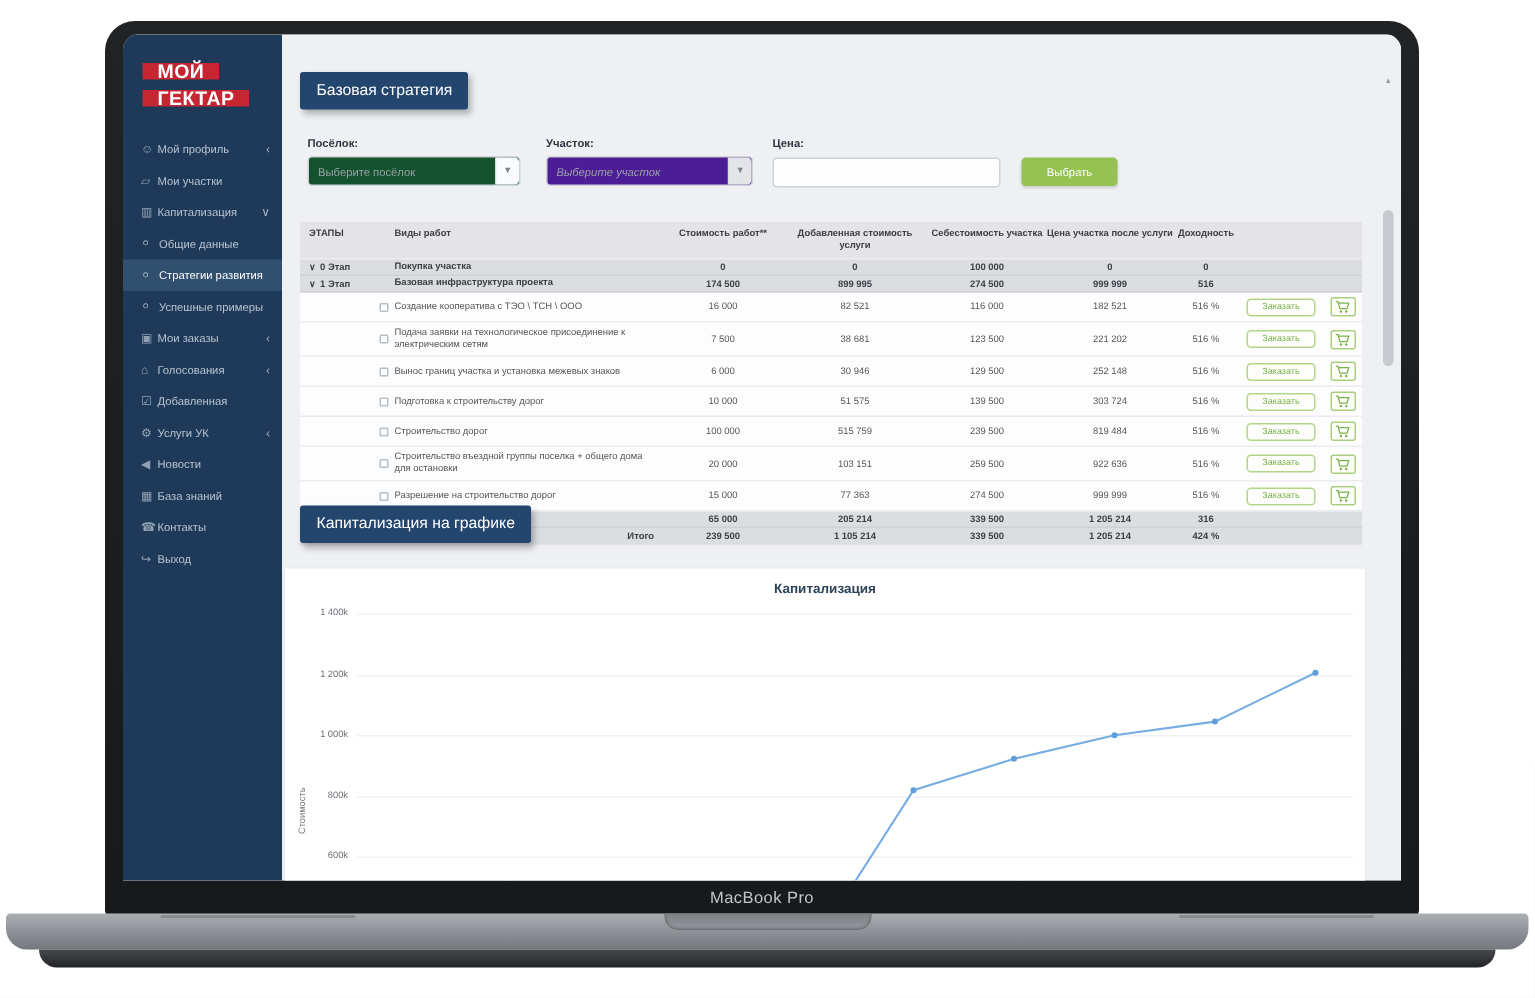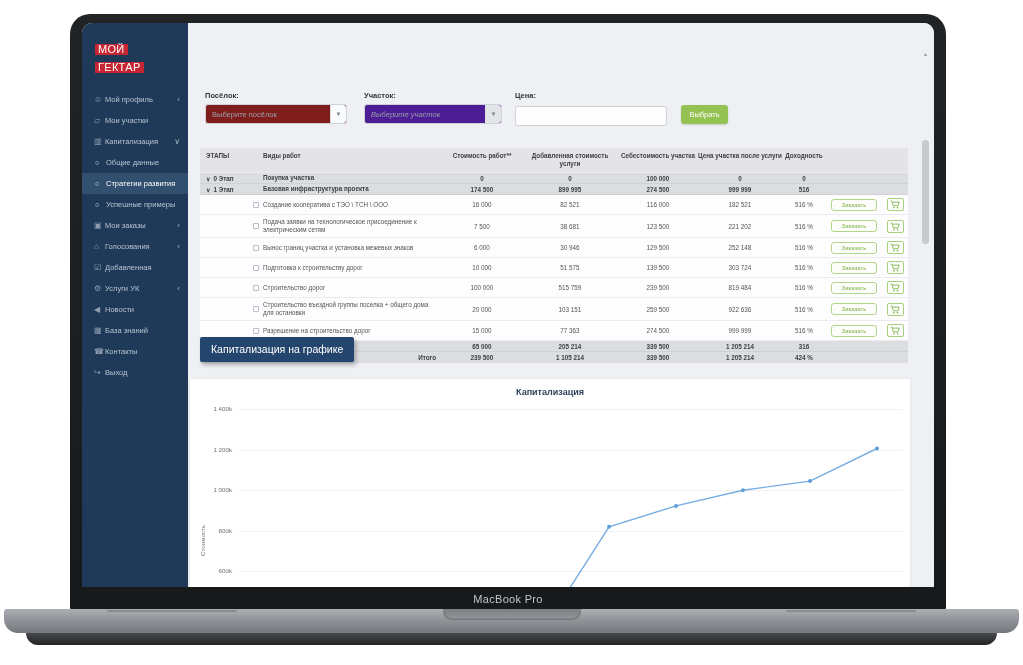--- a/index.html
+++ b/index.html
@@ -18,50 +18,50 @@
   .notch { position:absolute; left:50%; top:0; transform:translateX(-50%); width:138px; height:11px;
            background:linear-gradient(#7d8185,#94989c); border-radius:0 0 9px 9px;
            box-shadow:inset 0 -1px 2px rgba(0,0,0,.3); }
   .hinge { position:absolute; top:1px; height:2px; background:rgba(0,0,0,.18); border-radius:2px; }
   .base-shadow { position:absolute; left:26px; top:633px; width:971px; height:12px;
                  background:linear-gradient(#47494c,#212325); border-radius:0 0 16px 16px; }
 
   
   .sidebar { position:absolute; left:0; top:0; width:106px; height:100%; background:var(--sidebar-bg); }
   .logo { margin:16px 0 14px 13px; }
-  .logo .chip { display:inline-block; background:var(--logo-red); color:#fff; font-weight:normal;
-                font-size:11px; line-height:11px; padding:0 3px; letter-spacing:.3px; }
+  .logo .chip { display:inline-block; background:var(--logo-red); color:#fff; font-weight:bold;
+                font-size:13px; line-height:11px; padding:0 10px; letter-spacing:.3px; }
   .menu-item { display:flex; align-items:center; height:21px; padding:0 8px 0 12px;
                color:#b6c3d1; font-size:7.5px; cursor:default; }
   .menu-item .ic { width:11px; font-size:8px; opacity:.75; flex:none; }
   .menu-item .chev { margin-left:auto; font-size:8px; opacity:.85; }
   .menu-item.sub { padding-left:13px; }
   .menu-item.sub .ic { font-size:7px; color:#e6edf3; opacity:1; }
   .menu-item.active { background:#31506f; color:#ffffff; }
 
   
   .main { position:absolute; left:106px; top:0; right:0; bottom:0; background:#eef0f3; }
   .panel-title { position:absolute; background:var(--navy); color:#fff; font-size:10.5px;
                  padding:6px 11px 7px; border-radius:2px; box-shadow:2px 3px 4px rgba(0,0,0,.28); }
   .t1 { left:12px; top:25px; }
   .t2 { left:12px; top:314px; }
 
   .filters { position:absolute; left:0; top:68px; width:100%; }
   .fgroup { position:absolute; }
   .fgroup label { display:block; font-size:7.5px; font-weight:bold; color:#2f3640; margin-bottom:4px; }
-  .fld { height:20px; background:#7f1d1d; border:1px solid #cfd3d8; border-radius:3px;
+  .fld { height:20px; background:#14532d; border:1px solid #cfd3d8; border-radius:3px;
          display:flex; align-items:center; font-size:7.5px; color:#99a0a8; padding-left:6px; }
   .fld .arrowbox { margin-left:auto; width:16px; height:100%; border-left:1px solid #d8dbe0;
                    display:flex; align-items:center; justify-content:center; color:#7c848d;
                    font-size:6px; background:#fafbfc; border-radius:0 3px 3px 0; }
   .fld.disabled { background:#4c1d95;font-style:italic; }
   .fld.disabled .arrowbox { background:#e2e4e8; }
   .price-inp { width:152px; height:20px; border:1px solid #cfd3d8; border-radius:3px;
                background:#fdfdfe; font-size:7.5px; padding:0 5px; color:#444; outline:none; }
-  .go-btn { position:absolute; left:493px; top:14px; width:47px; height:19px; background:var(--green);
+  .go-btn { position:absolute; left:493px; top:14px; width:64px; height:19px; background:var(--green);
             border:none; border-radius:3px; color:#fff; font-size:7.5px; font-family:inherit;
             box-shadow:0 1px 2px rgba(0,0,0,.15); }
 
   
   .wtable { position:absolute; left:12px; top:125px; width:708px; font-size:6.3px; color:#555; background:#fdfdfe; }
   .trow { display:flex; align-items:center; border-bottom:1px solid #ececf0; }
   .thead { background:#e4e4e8; color:#3c4046; font-weight:bold; align-items:flex-start; }
   .thead > div { padding-top:4px; padding-bottom:4px; line-height:8px; }
   .c-stage { width:48px; padding-left:6px; flex:none; }
   .c-cb    { width:15px; flex:none; display:flex; justify-content:center; }
@@ -170,20 +170,21 @@
               <span>Контакты</span>
             </div>
             <div class="menu-item">
               <span class="ic">↪</span>
               <span>Выход</span>
             </div>
           </nav>
       </aside>
 
       <main class="main">
+        <div class="panel-title t1">Базовая стратегия</div>
 
         <div class="filters">
           <div class="fgroup" style="left:17px; width:142px;">
             <label>Посёлок:</label>
             <div class="fld">
               <span>Выберите посёлок</span>
               <span class="arrowbox">▼</span>
             </div>
           </div>
           <div class="fgroup" style="left:176px; width:138px;">

